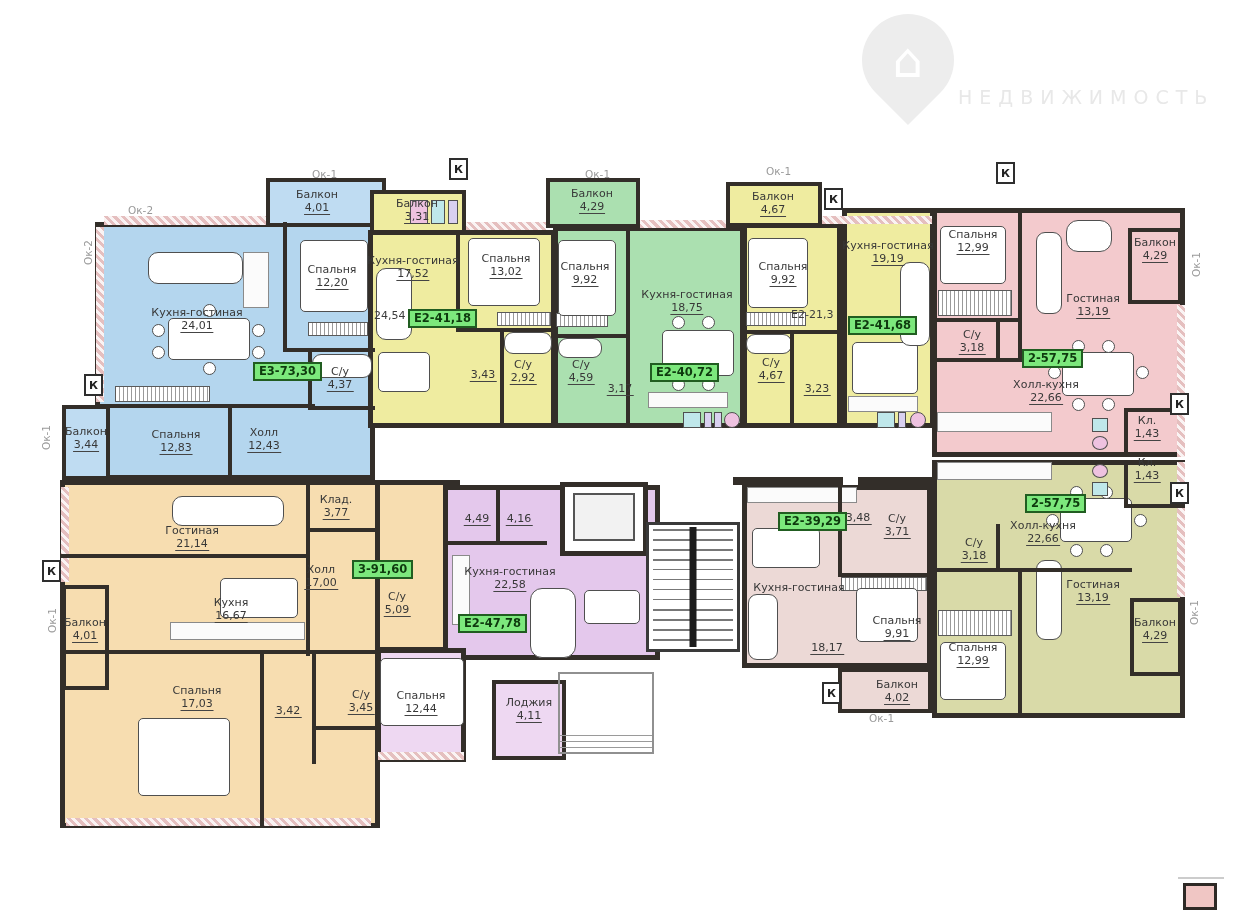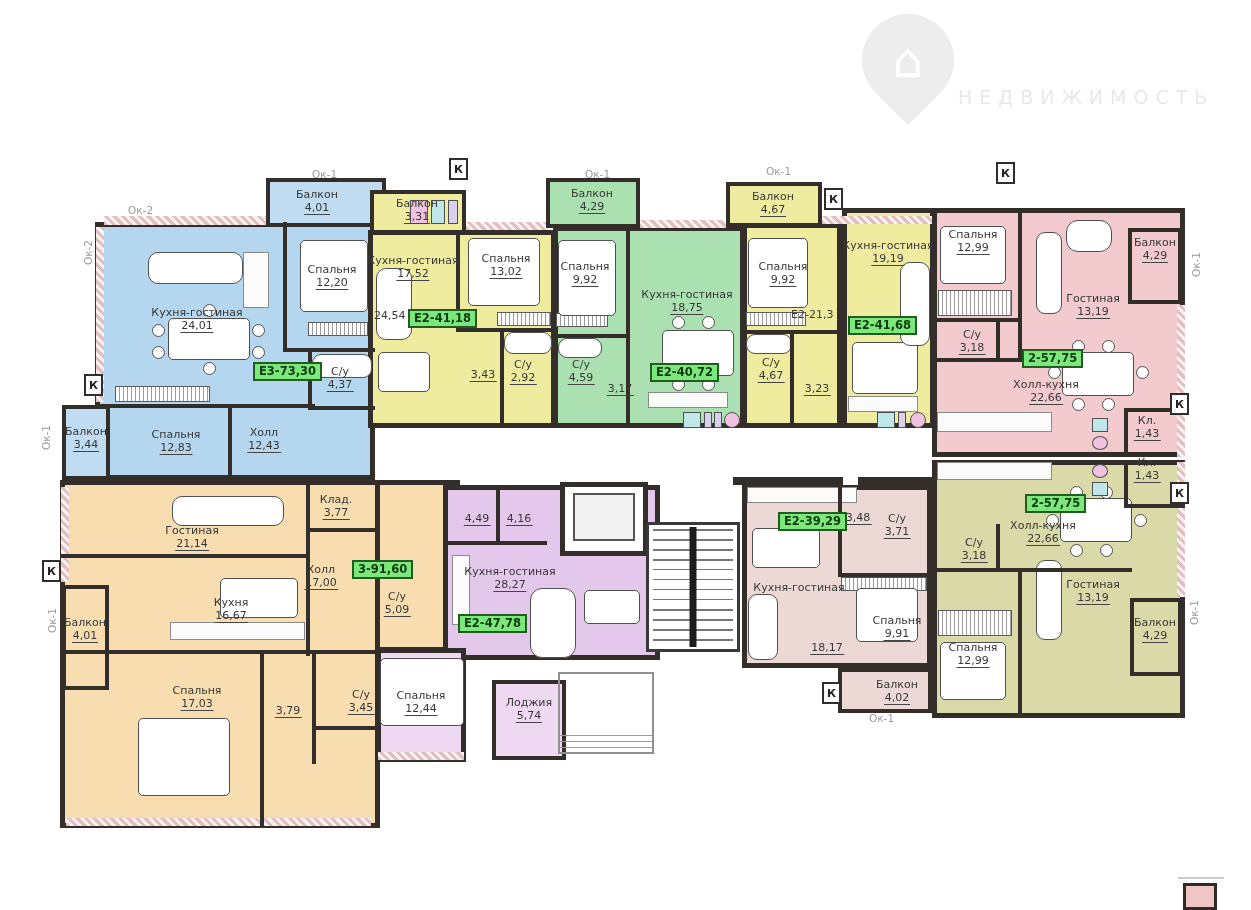--- a/index.html
+++ b/index.html
@@ -283,28 +283,28 @@
   <div class="rl" style="left:897px;top:614px;"><div class="n">Спальня</div><div class="a">9,91</div></div>
   <div class="rl" style="left:897px;top:678px;"><div class="n">Балкон</div><div class="a">4,02</div></div>
 
   <div class="rl" style="left:192px;top:524px;"><div class="n">Гостиная</div><div class="a">21,14</div></div>
   <div class="rl" style="left:336px;top:493px;"><div class="n">Клад.</div><div class="a">3,77</div></div>
   <div class="rl" style="left:321px;top:563px;"><div class="n">Холл</div><div class="a">17,00</div></div>
   <div class="rl" style="left:231px;top:596px;"><div class="n">Кухня</div><div class="a">16,67</div></div>
   <div class="rl" style="left:397px;top:590px;"><div class="n">С/у</div><div class="a">5,09</div></div>
   <div class="rl" style="left:85px;top:616px;"><div class="n">Балкон</div><div class="a">4,01</div></div>
   <div class="rl" style="left:197px;top:684px;"><div class="n">Спальня</div><div class="a">17,03</div></div>
-  <div class="rl" style="left:288px;top:704px;"><div class="a">3,79</div></div>
+  <div class="rl" style="left:288px;top:704px;"><div class="a">3,42</div></div>
   <div class="rl" style="left:361px;top:688px;"><div class="n">С/у</div><div class="a">3,45</div></div>
 
   <div class="rl" style="left:477px;top:512px;"><div class="a">4,49</div></div>
   <div class="rl" style="left:519px;top:512px;"><div class="a">4,16</div></div>
-  <div class="rl" style="left:510px;top:565px;"><div class="n">Кухня-гостиная</div><div class="a">28,27</div></div>
+  <div class="rl" style="left:510px;top:565px;"><div class="n">Кухня-гостиная</div><div class="a">22,58</div></div>
   <div class="rl" style="left:421px;top:689px;"><div class="n">Спальня</div><div class="a">12,44</div></div>
-  <div class="rl" style="left:529px;top:696px;"><div class="n">Лоджия</div><div class="a">5,74</div></div>
+  <div class="rl" style="left:529px;top:696px;"><div class="n">Лоджия</div><div class="a">4,11</div></div>
 
   <div class="badge" style="left:253px;top:362px;">Е3-73,30</div>
   <div class="badge" style="left:408px;top:309px;">Е2-41,18</div>
   <div class="badge" style="left:650px;top:363px;">Е2-40,72</div>
   <div class="badge" style="left:848px;top:316px;">Е2-41,68</div>
   <div class="badge" style="left:1022px;top:349px;">2-57,75</div>
   <div class="badge" style="left:1025px;top:494px;">2-57,75</div>
   <div class="badge" style="left:778px;top:512px;">Е2-39,29</div>
   <div class="badge" style="left:458px;top:614px;">Е2-47,78</div>
   <div class="badge" style="left:352px;top:552px;margin-top:8px;">3-91,60</div>

